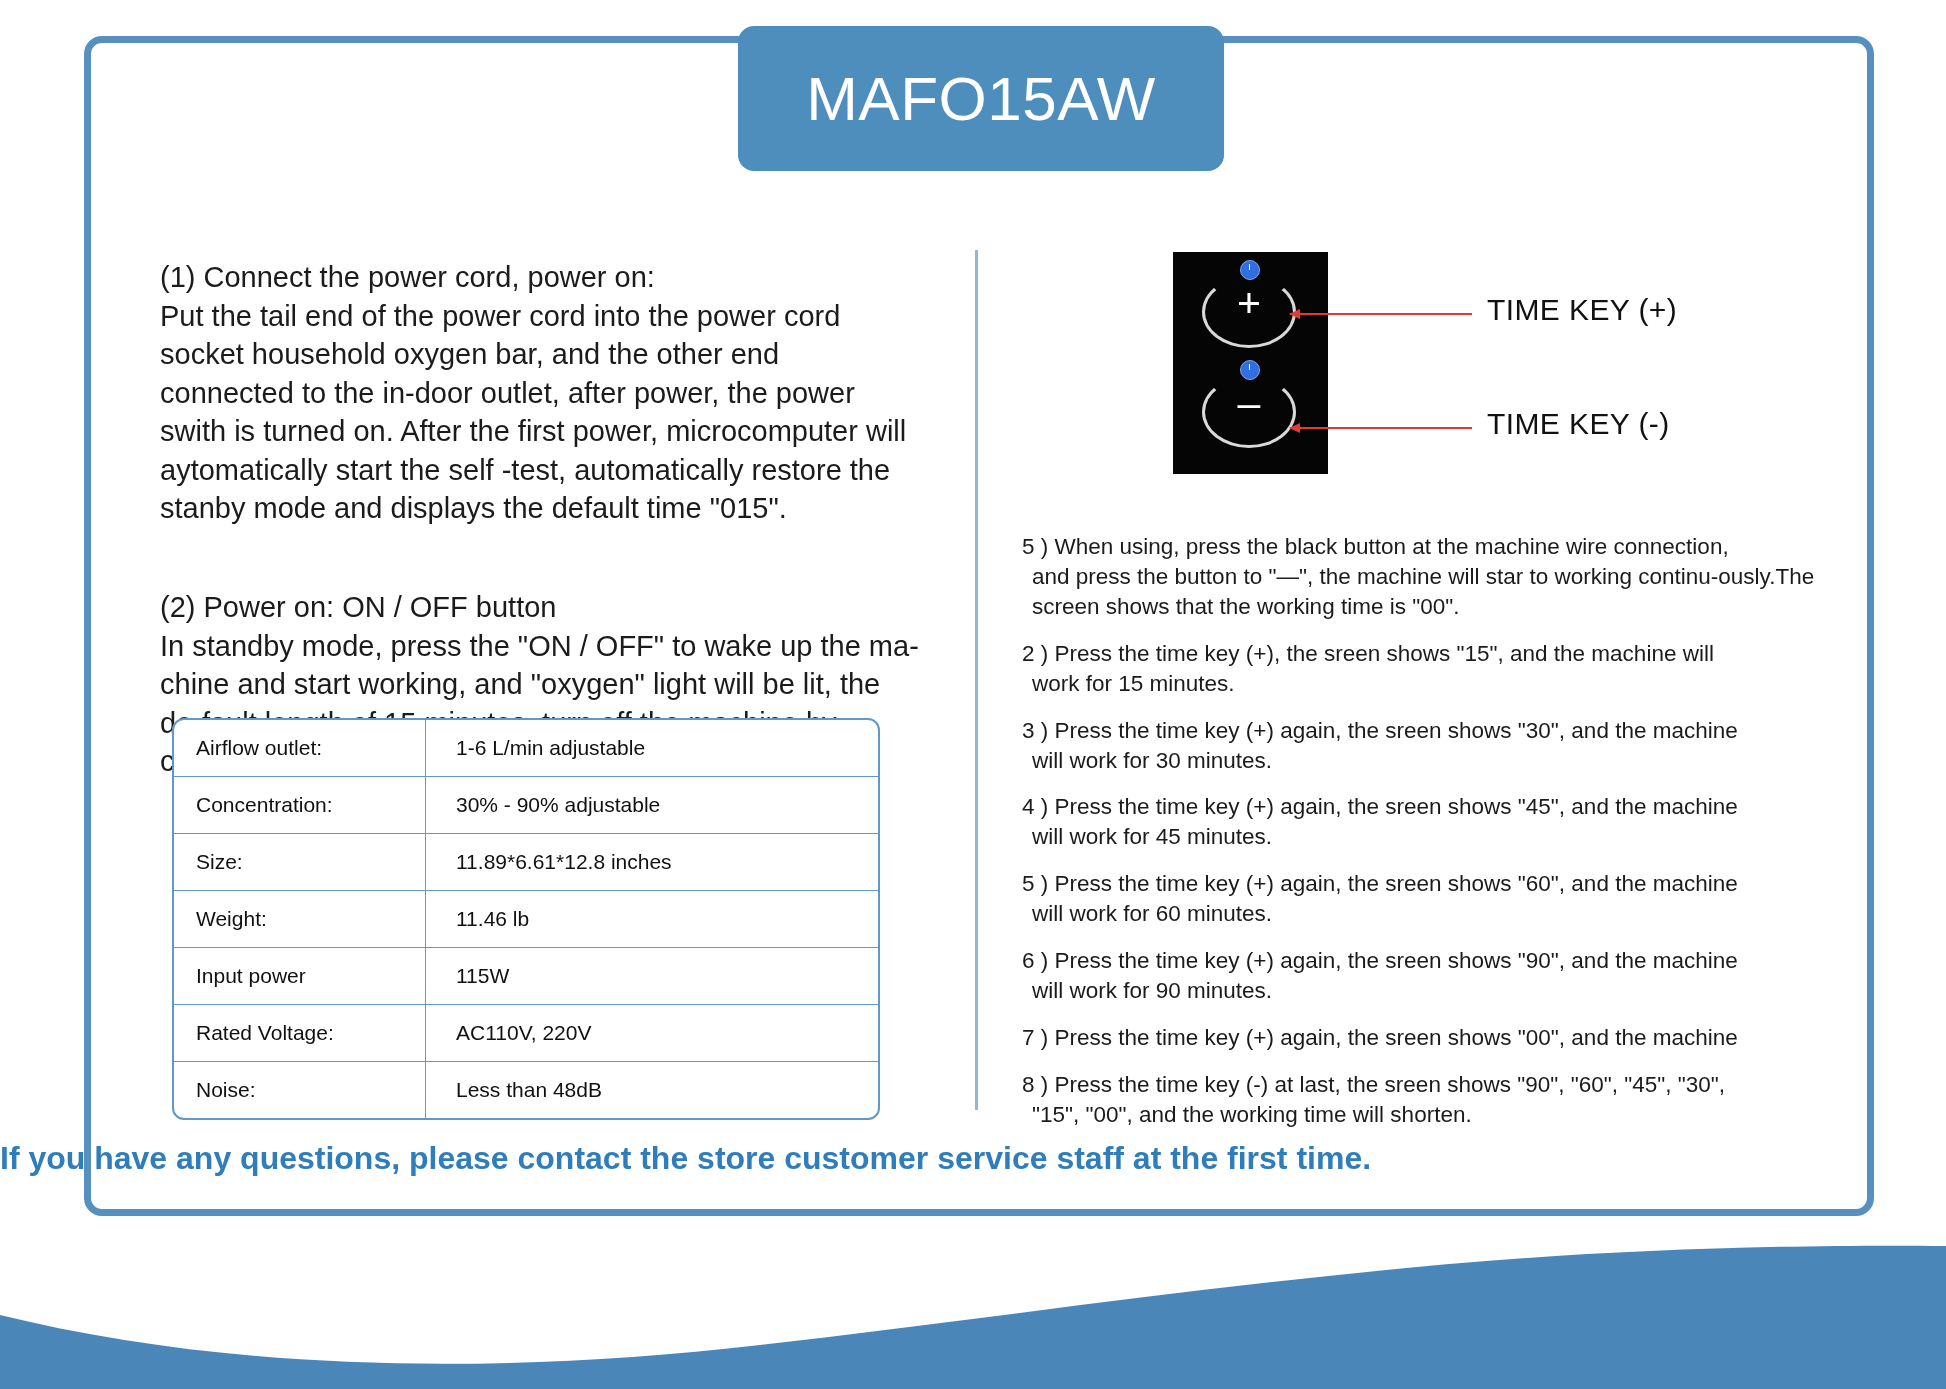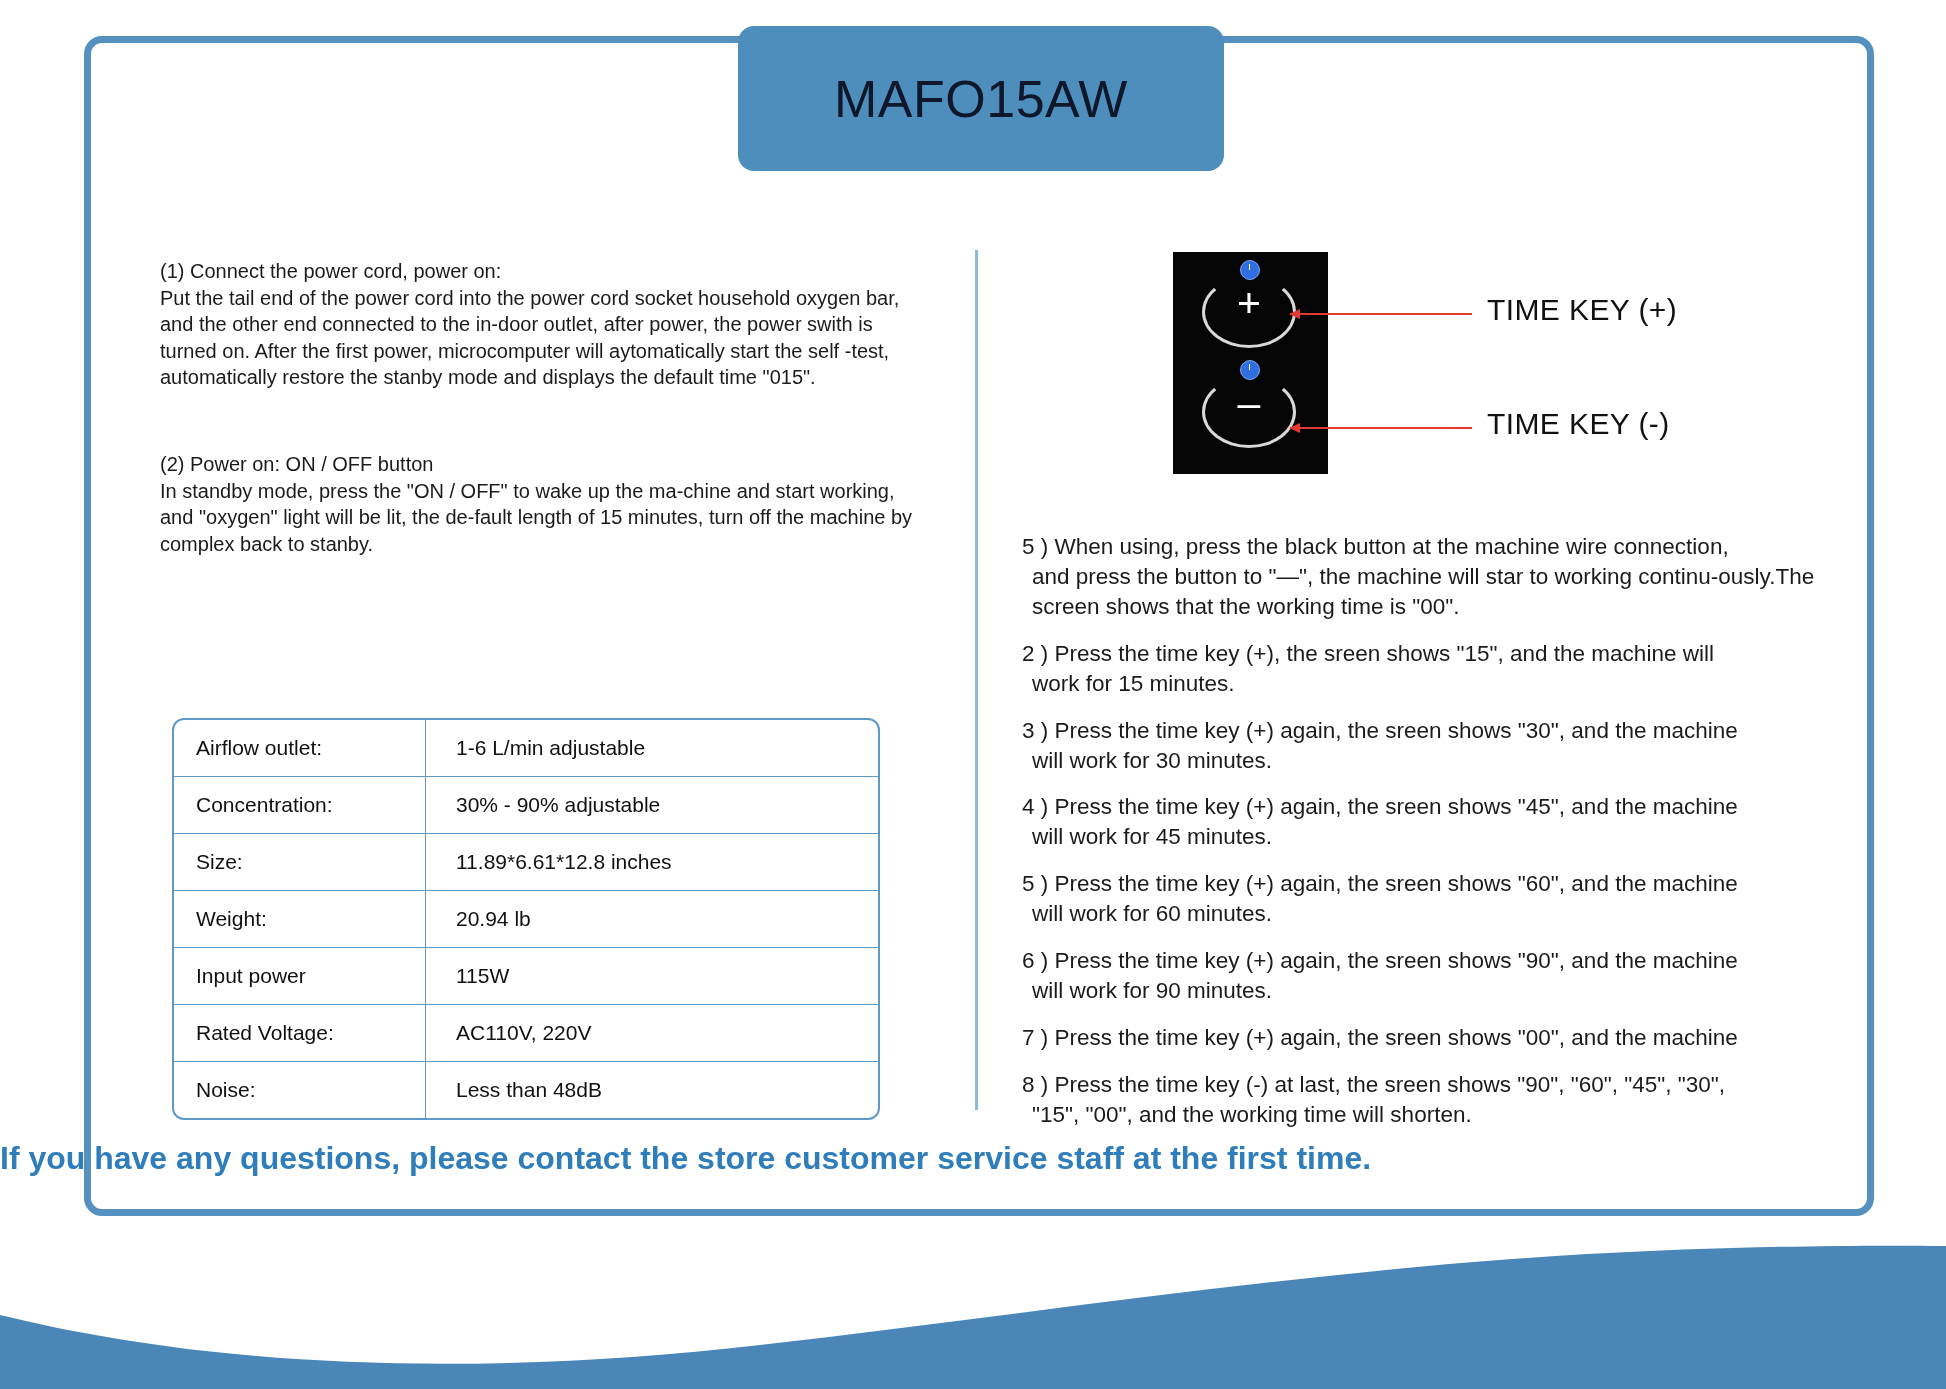--- a/index.html
+++ b/index.html
@@ -42,22 +42,22 @@
     width: 486px;
     height: 145px;
     background: #4e8ebd;
     border-radius: 16px;
     display: flex;
     align-items: center;
     justify-content: center;
     z-index: 5;
   }
   #title-text {
-    color: #0f172a;
-    font-size: 52px;
+    color: #ffffff;
+    font-size: 62px;
     letter-spacing: 0.5px;
     font-weight: 400;
     font-family: "Liberation Sans", sans-serif;
   }
 
   
   #divider {
     position: absolute;
     left: 975px;
     top: 250px;
@@ -68,21 +68,21 @@
 
   
   #left-col {
     position: absolute;
     left: 160px;
     top: 258px;
     width: 760px;
   }
   .para {
     color: #1b1b1b;
-    font-size: 20px;
+    font-size: 29px;
     line-height: 1.33;
     font-family: "Liberation Sans", sans-serif;
   }
   .para-head {
     white-space: pre-line;
   }
   #para2 {
     margin-top: 60px;
   }
 
@@ -269,21 +269,21 @@
       <tr>
         <td class="lbl">Concentration:</td>
         <td class="val">30% - 90% adjustable</td>
       </tr>
       <tr>
         <td class="lbl">Size:</td>
         <td class="val">11.89*6.61*12.8 inches</td>
       </tr>
       <tr>
         <td class="lbl">Weight:</td>
-        <td class="val">20.94 lb</td>
+        <td class="val">11.46 lb</td>
       </tr>
       <tr>
         <td class="lbl">Input power</td>
         <td class="val">115W</td>
       </tr>
       <tr>
         <td class="lbl">Rated Voltage:</td>
         <td class="val">AC110V, 220V</td>
       </tr>
       <tr>

